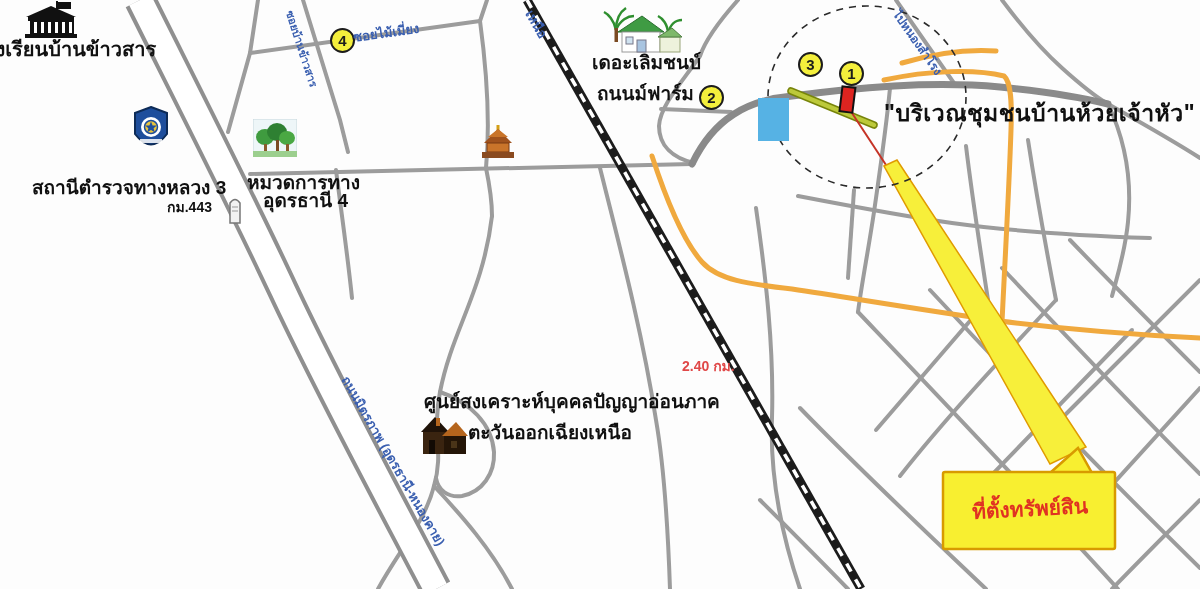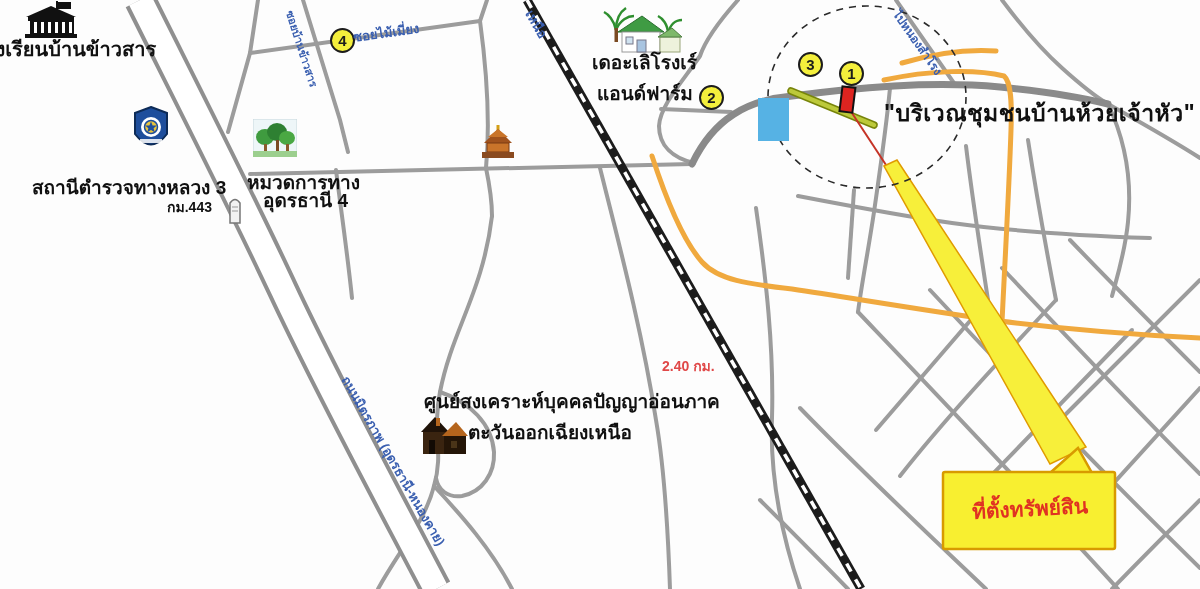--- a/index.html
+++ b/index.html
@@ -220,26 +220,26 @@
   <div class="lbl" style="left:-26px;top:38px;font-size:20px">โรงเรียนบ้านข้าวสาร</div>
 
   <div class="lbl" style="left:32px;top:178px">สถานีตำรวจทางหลวง 3</div>
 
   <div class="lbl lbl-sm" style="left:167px;top:200px">กม.443</div>
 
   <div class="lbl" style="left:247px;top:173px">หมวดการทาง</div>
   <div class="lbl" style="left:263px;top:191px">อุดรธานี 4</div>
 
 
-  <div class="lbl" style="left:592px;top:53px">เดอะเลิโรงเร์</div>
-  <div class="lbl" style="left:597px;top:84px">แอนด์ฟาร์ม</div>
+  <div class="lbl" style="left:592px;top:53px">เดอะเลิมชนบ์</div>
+  <div class="lbl" style="left:597px;top:84px">ถนนม์ฟาร์ม</div>
 
   <div class="lbl lbl-quote" style="left:884px;top:101px">"บริเวณชุมชนบ้านห้วยเจ้าหัว"</div>
 
-  <div class="lbl lbl-sm lbl-red" style="left:662px;top:359px">2.40 กม.</div>
+  <div class="lbl lbl-sm lbl-red" style="left:682px;top:359px">2.40 กม.</div>
 
   <div class="lbl" style="left:424px;top:392px">ศูนย์สงเคราะห์บุคคลปัญญาอ่อนภาค</div>
   <div class="lbl" style="left:468px;top:423px">ตะวันออกเฉียงเหนือ</div>
 
   <div class="property-lbl">ที่ตั้งทรัพย์สิน</div>
 
   <div class="roadname" style="left:352px;top:27px;font-size:13px;transform:rotate(-8deg)">ซอยไม้เมี่ยง</div>
   <div class="roadname" style="left:298px;top:8px;font-size:11px;transform:rotate(72deg)">ซอยบ้านข้าวสาร</div>
   <div class="roadname" style="left:354px;top:372px;font-size:13px;transform:rotate(60deg)">ถนนมิตรภาพ (อุดรธานี-หนองคาย)</div>
   <div class="roadname" style="left:538px;top:6px;font-size:13px;transform:rotate(60deg)">เหนือ</div>

